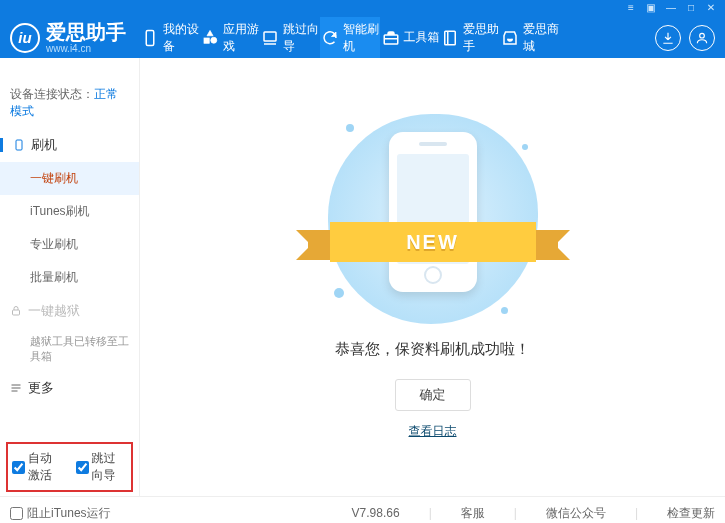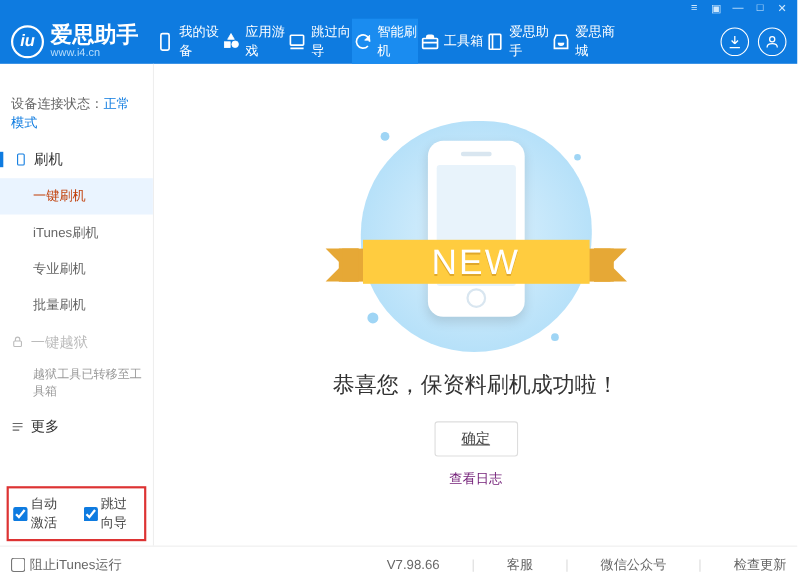--- a/index.html
+++ b/index.html
@@ -39,25 +39,25 @@
 .blob { position: absolute; inset: 0; background: radial-gradient(circle at 50% 50%, #dff2fd 0%, #b7e1f9 70%, #a5d8f5 100%); border-radius: 50% 48% 52% 50%; }
 .phone { position: absolute; left: 50%; top: 18px; transform: translateX(-50%); width: 88px; height: 160px; background: #fff; border-radius: 14px; box-shadow: 0 4px 10px rgba(0,0,0,0.12); }
 .phone::before { content: ""; position: absolute; top: 10px; left: 50%; transform: translateX(-50%); width: 28px; height: 4px; background: #d9e6f0; border-radius: 3px; }
 .phone::after { content: ""; position: absolute; bottom: 8px; left: 50%; transform: translateX(-50%); width: 14px; height: 14px; border: 2px solid #d9e6f0; border-radius: 50%; }
 .phone .screen { position: absolute; top: 22px; left: 8px; right: 8px; bottom: 28px; background: #e8f3fb; border-radius: 3px; }
 .ribbon-wrap { position: absolute; top: 108px; left: -20px; right: -20px; height: 46px; }
 .ribbon-back { position: absolute; top: 8px; left: 0; right: 0; height: 30px; background: #e6a836; }
 .ribbon-back::before, .ribbon-back::after { content: ""; position: absolute; top: 0; width: 0; height: 0; border: 15px solid #e6a836; }
 .ribbon-back::before { left: -12px; border-left-color: transparent; }
 .ribbon-back::after { right: -12px; border-right-color: transparent; }
-.ribbon { position: absolute; top: 0; left: 22px; right: 22px; height: 40px; background: #ffcc3f; display: flex; align-items: center; justify-content: center; font-weight: 400; font-size: 32px; color: #fff; letter-spacing: 2px; text-shadow: 0 2px 0 #e0a82a; }
+.ribbon { position: absolute; top: 0; left: 22px; right: 22px; height: 40px; background: #ffcc3f; display: flex; align-items: center; justify-content: center; font-weight: 700; font-size: 20px; color: #fff; letter-spacing: 2px; text-shadow: 0 2px 0 #e0a82a; }
 .dots span { position: absolute; border-radius: 50%; background: #9fd5f5; }
-.msg { margin-top: 16px; font-size: 20px; color: #333; }
-.ok-btn { margin-top: 20px; border: 1px solid #ddd; background: #fff; padding: 6px 24px; font-size: 13px; color: #444; cursor: pointer; border-radius: 3px; text-decoration: underline; }
-.log-link { margin-top: 12px; font-size: 12px; color: #701a75; cursor: pointer; }
+.msg { margin-top: 16px; font-size: 15px; color: #333; }
+.ok-btn { margin-top: 20px; border: 1px solid #ddd; background: #fff; padding: 6px 24px; font-size: 13px; color: #444; cursor: pointer; border-radius: 3px; }
+.log-link { margin-top: 12px; font-size: 12px; color: #0c4a6e; cursor: pointer; text-decoration: underline; }
 
 .footer { height: 27px; border-top: 1px solid #eee; display: flex; align-items: center; font-size: 12px; color: #666; padding: 16px 10px; }
 .footer .left { display: flex; align-items: center; gap: 4px; flex: 1; }
 .footer .right { display: flex; align-items: center; gap: 29px; }
 .sep { color: #ddd; }
 </style>
 </head>
 <body>
 
 <div class="win-controls">

